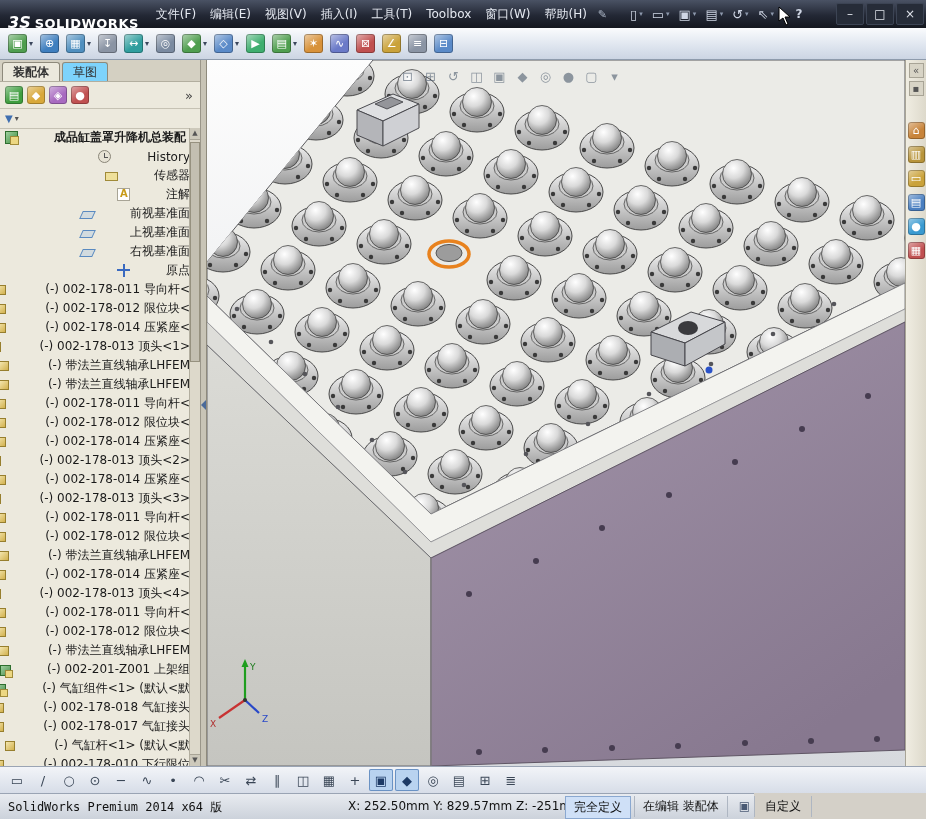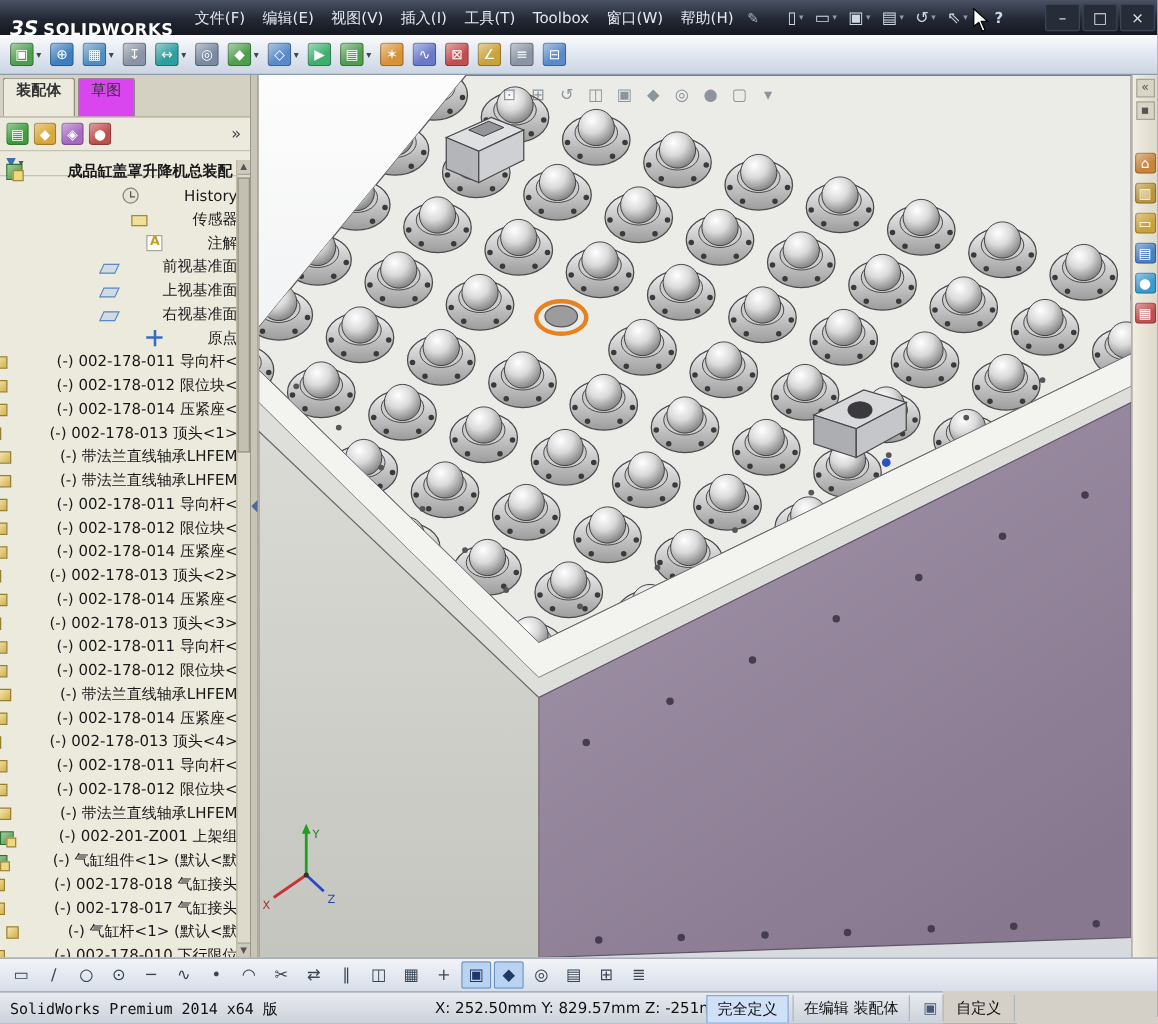--- a/index.html
+++ b/index.html
@@ -33,23 +33,23 @@
   .tbtn{height:26px;padding:0 2px;display:flex;align-items:center;justify-content:center;border-radius:2px;}
   .tbtn[data-menu="true"]::after{content:"▾";font-size:8px;color:#3a465c;margin-left:2px;}
   .cicon{width:19px;height:19px;border-radius:3px;color:#fff;font-size:11px;line-height:1;
     display:flex;align-items:center;justify-content:center;
     background:linear-gradient(145deg,rgba(255,255,255,.55),rgba(255,255,255,0) 60%),var(--c,#7a8aa0);
     box-shadow:inset 0 0 0 1px rgba(0,0,0,.28);}
 
   
   .leftpanel{position:absolute;left:0;top:60px;width:201px;height:706px;background:#ece9dd;
     border-right:1px solid #9a9689;box-sizing:border-box;overflow:hidden;}
-  .fm-tabs{display:flex;height:34px;padding:2px 2px 0 2px;gap:2px;background:#d2ceC0;
+  .fm-tabs{display:flex;height:22px;padding:2px 2px 0 2px;gap:2px;background:#d2ceC0;
     background:#d4d0c2;border-bottom:1px solid #b2ae9f;box-sizing:border-box;}
-  .fm-tab{font-size:12px;padding:1px 10px 0 10px;background:#d946ef;border:1px solid #8e8a7c;border-bottom:none;
+  .fm-tab{font-size:12px;padding:1px 10px 0 10px;background:#7dd3fc;border:1px solid #8e8a7c;border-bottom:none;
     border-radius:3px 3px 0 0;color:#333;}
   .fm-tab[data-active="true"]{background:#ece9dd;font-weight:bold;}
   .fm-icons{display:flex;align-items:center;gap:4px;height:26px;padding:0 5px;border-bottom:1px solid #c6c2b4;}
   .fm-ico{width:18px;height:18px;border-radius:3px;color:#fff;font-size:11px;display:flex;align-items:center;
     justify-content:center;background:linear-gradient(145deg,rgba(255,255,255,.5),rgba(255,255,255,0) 60%),var(--c,#888);
     box-shadow:inset 0 0 0 1px rgba(0,0,0,.25);}
   .fm-expand{margin-left:auto;font-size:13px;color:#444;padding-right:2px;}
   .fm-filter{display:flex;align-items:center;height:19px;padding:0 5px;border-bottom:1px solid #c6c2b4;
     color:#3f6fb0;font-size:10px;gap:2px;}
   .fm-filter .arrow{font-size:8px;color:#555;}

